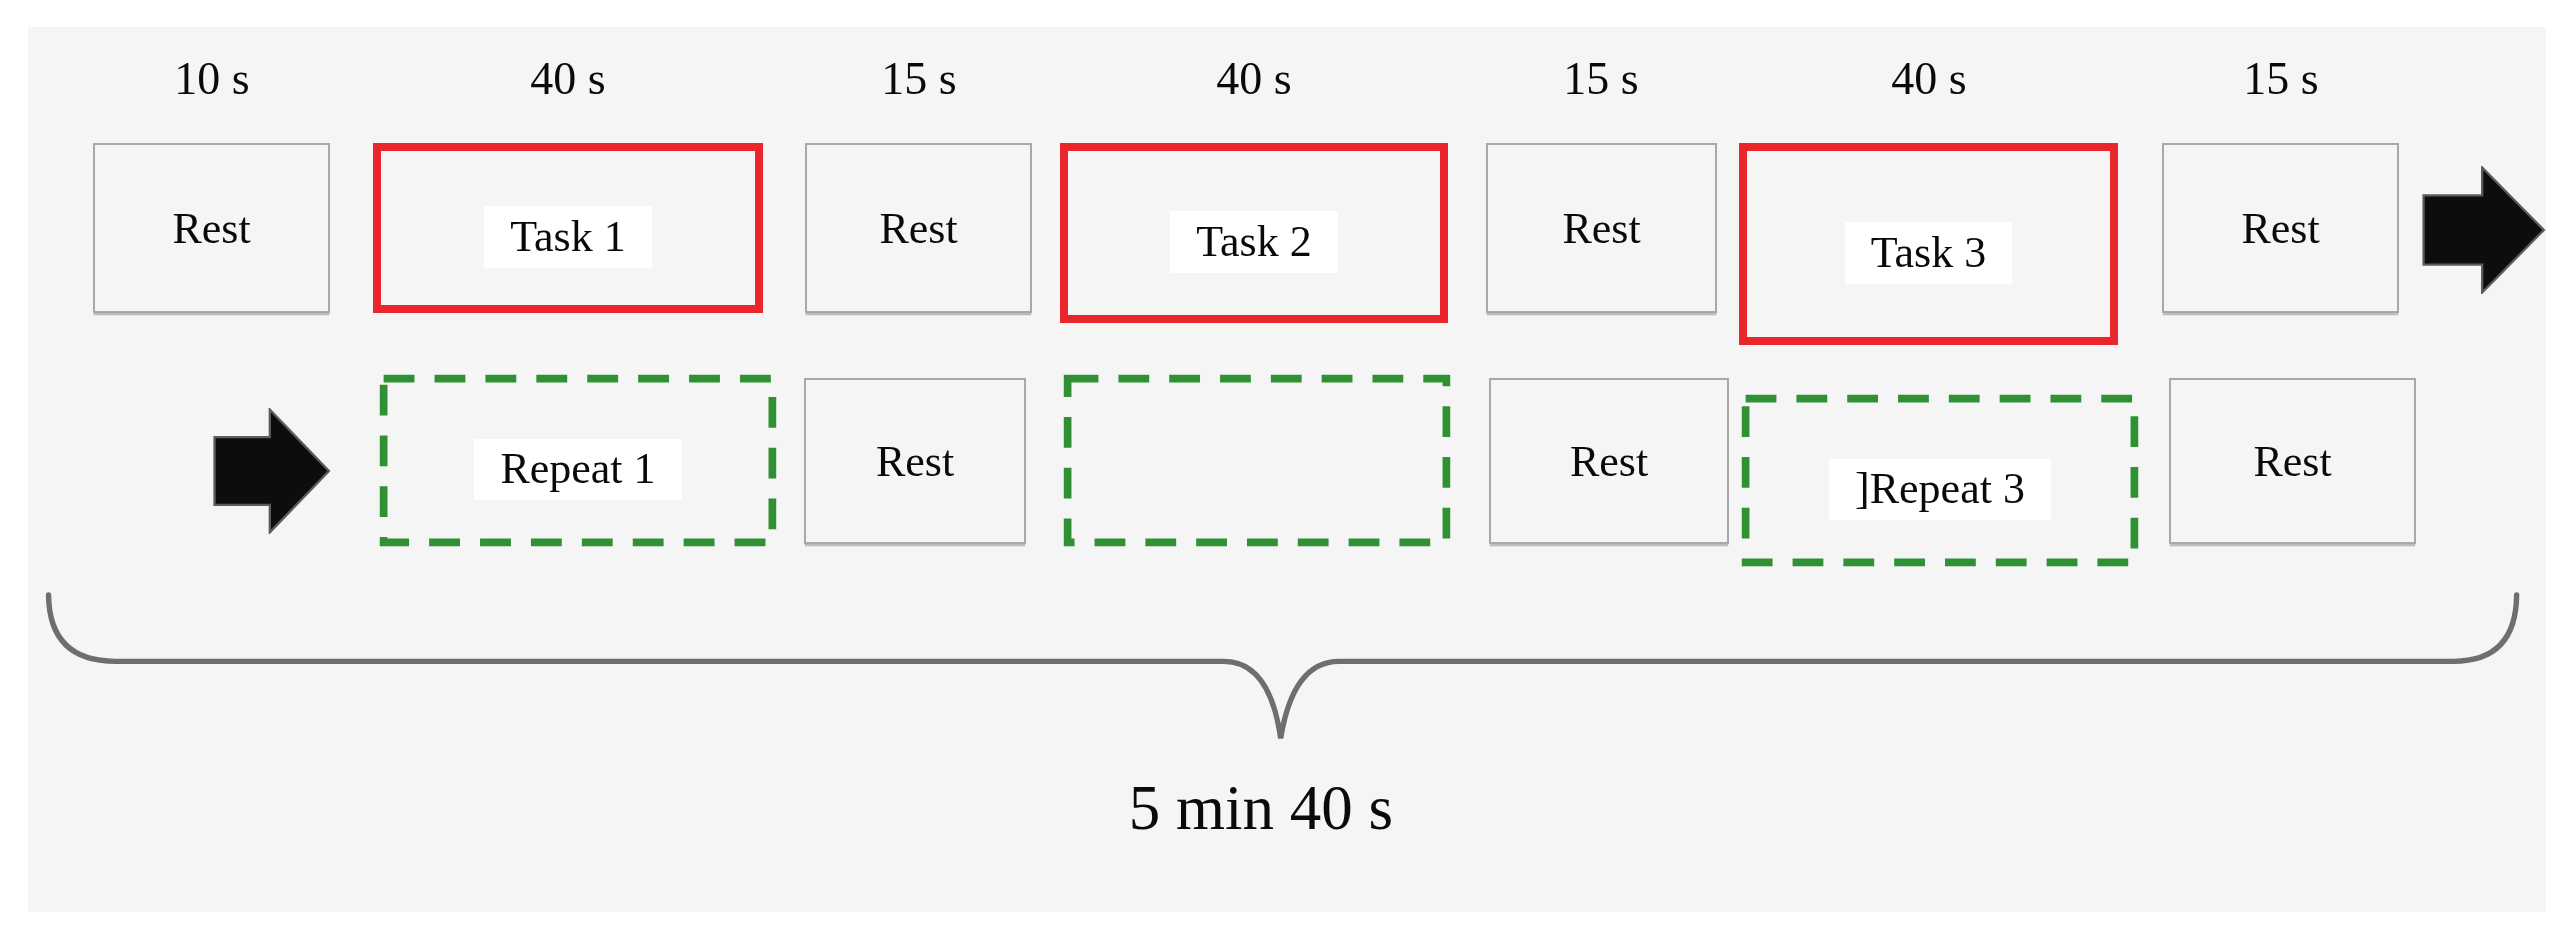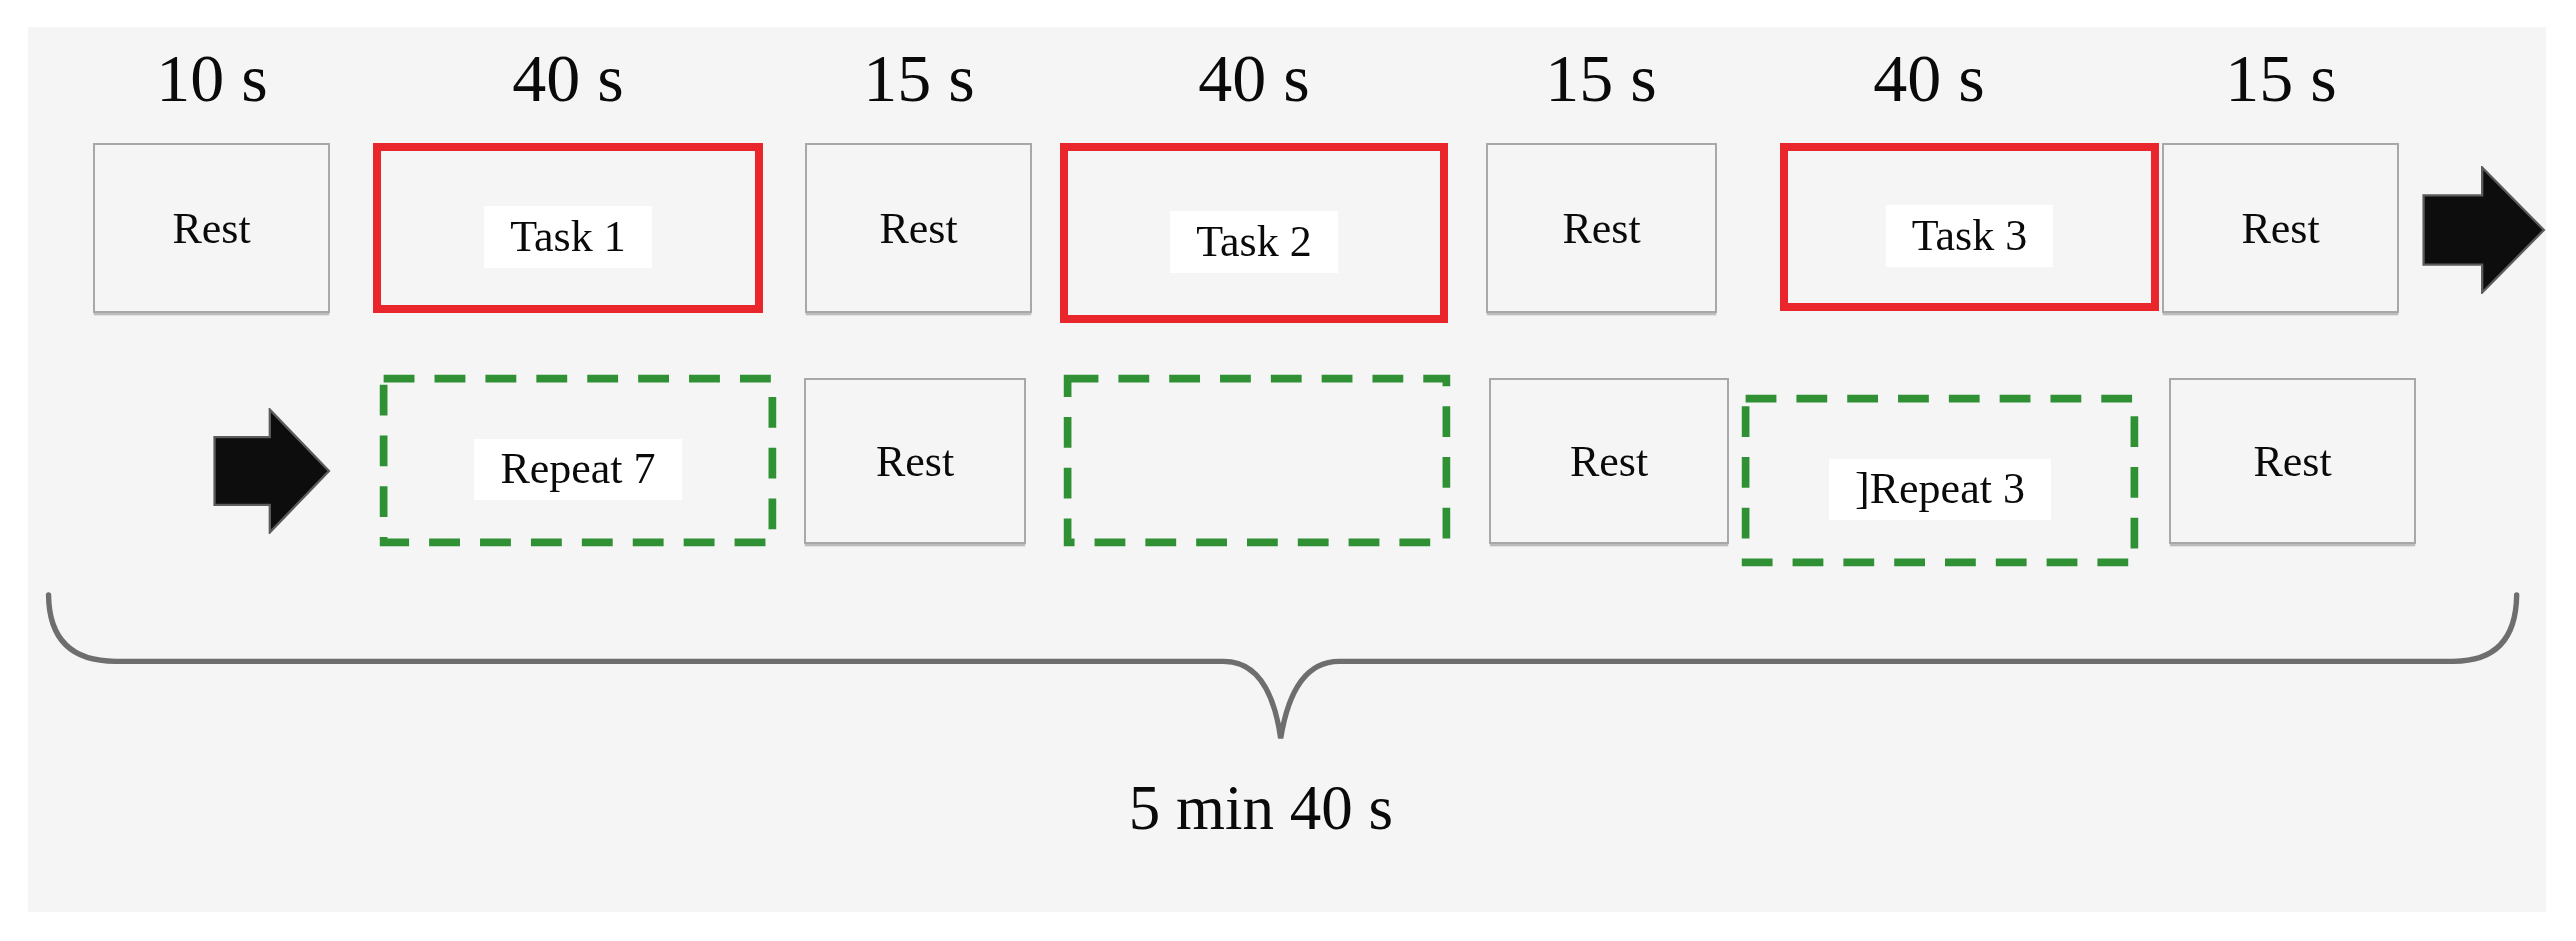--- a/index.html
+++ b/index.html
@@ -24,21 +24,21 @@
   }
   .panel{
     position:absolute;
     left:28px;top:27px;width:2518px;height:885px;
     background:var(--panel_bg);
   }
   .duration{
     position:absolute;
     top:40px;height:77px;line-height:77px;
     transform:translateX(-50%);
-    font-size:68px;white-space:nowrap;
+    font-size:46px;white-space:nowrap;
   }
   .block{
     position:absolute;
     display:flex;align-items:center;justify-content:center;
     box-sizing:border-box;
     font-size:44px;white-space:nowrap;
   }
   .rest{
     border:2.3px solid var(--rest-border,#a8a8a8);
     border-color:var(--rest_border);
@@ -104,41 +104,41 @@
   </div>
 
   <div class="block task" style="left:1060px;top:143px;width:388px;height:180px">
     <span class="patch">Task 2</span>
   </div>
 
   <div class="block rest" style="left:1486px;top:143px;width:231px;height:170px">
     <span>Rest</span>
   </div>
 
-  <div class="block task" style="left:1780px;top:143px;width:379px;height:168px">
+  <div class="block task" style="left:1739px;top:143px;width:379px;height:202px">
     <span class="patch">Task 3</span>
   </div>
 
   <div class="block rest" style="left:2162px;top:143px;width:237px;height:170px">
     <span>Rest</span>
   </div>
 
   <svg class="arrow" style="left:2422px;top:166px" width="125" height="128" viewBox="0 0 162 166">
     <polygon points="2,38 78,38 78,2 158,83 78,164 78,128 2,128" style="fill:var(--arrow);stroke:#5c5c5c;stroke-width:3"></polygon>
   </svg>
 
   <svg class="arrow" style="left:213px;top:408px" width="119" height="126" viewBox="0 0 155 164">
     <polygon points="2,38 74,38 74,2 151,82 74,162 74,126 2,126" style="fill:var(--arrow);stroke:#5c5c5c;stroke-width:3"></polygon>
   </svg>
 
   <div class="block repeat" style="left:379px;top:374px;width:398px;height:173px">
     <svg class="dash" viewBox="0 0 516 225" preserveAspectRatio="none">
       <rect x="6" y="6" width="504" height="213" fill="none" style="stroke:var(--repeat_border)" stroke-width="10" stroke-dasharray="40 26"></rect>
     </svg>
-    <span class="patch">Repeat 7</span>
+    <span class="patch">Repeat 1</span>
   </div>
 
   <div class="block rest" style="left:804px;top:378px;width:222px;height:166px">
     <span>Rest</span>
   </div>
 
   <div class="block repeat" style="left:1063px;top:374px;width:388px;height:173px">
     <svg class="dash" viewBox="0 0 504 225" preserveAspectRatio="none">
       <rect x="6" y="6" width="492" height="213" fill="none" style="stroke:var(--repeat_border)" stroke-width="10" stroke-dasharray="40 26"></rect>
     </svg>

